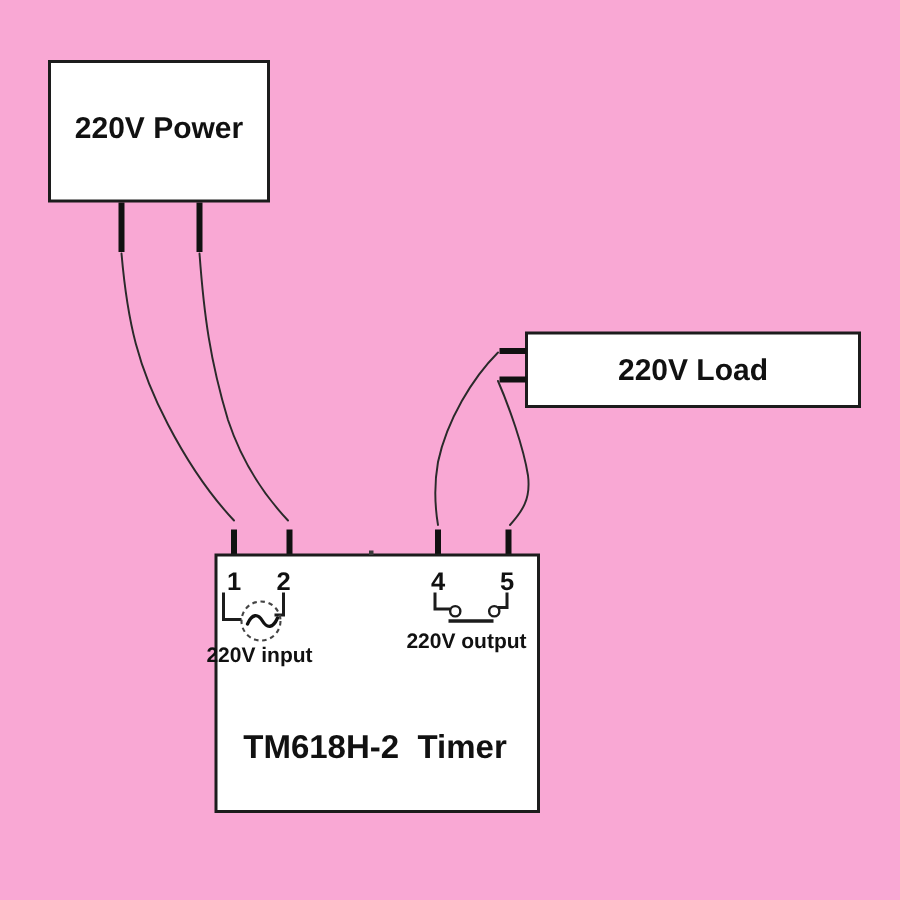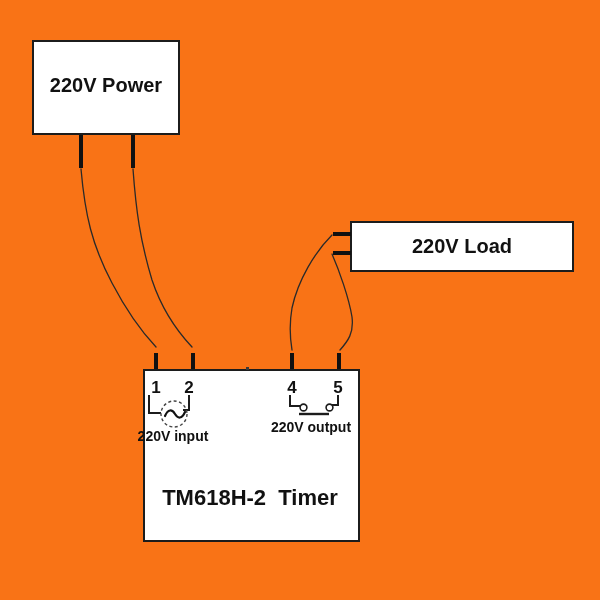--- a/index.html
+++ b/index.html
@@ -4,21 +4,21 @@
 <style>
   html, body {
     margin: 0;
     padding: 0;
     background: #ffffff;
   }
   .canvas {
     position: relative;
     width: 600px;
     height: 600px;
-    background: #f97316;
+    background: #f9a8d4;
     font-family: "Liberation Sans", sans-serif;
     overflow: hidden;
   }
   svg { display: block; }
   .box-rect {
     fill: #ffffff;
     stroke: #1c1c1c;
     stroke-width: 2;
   }
   .box-label {

